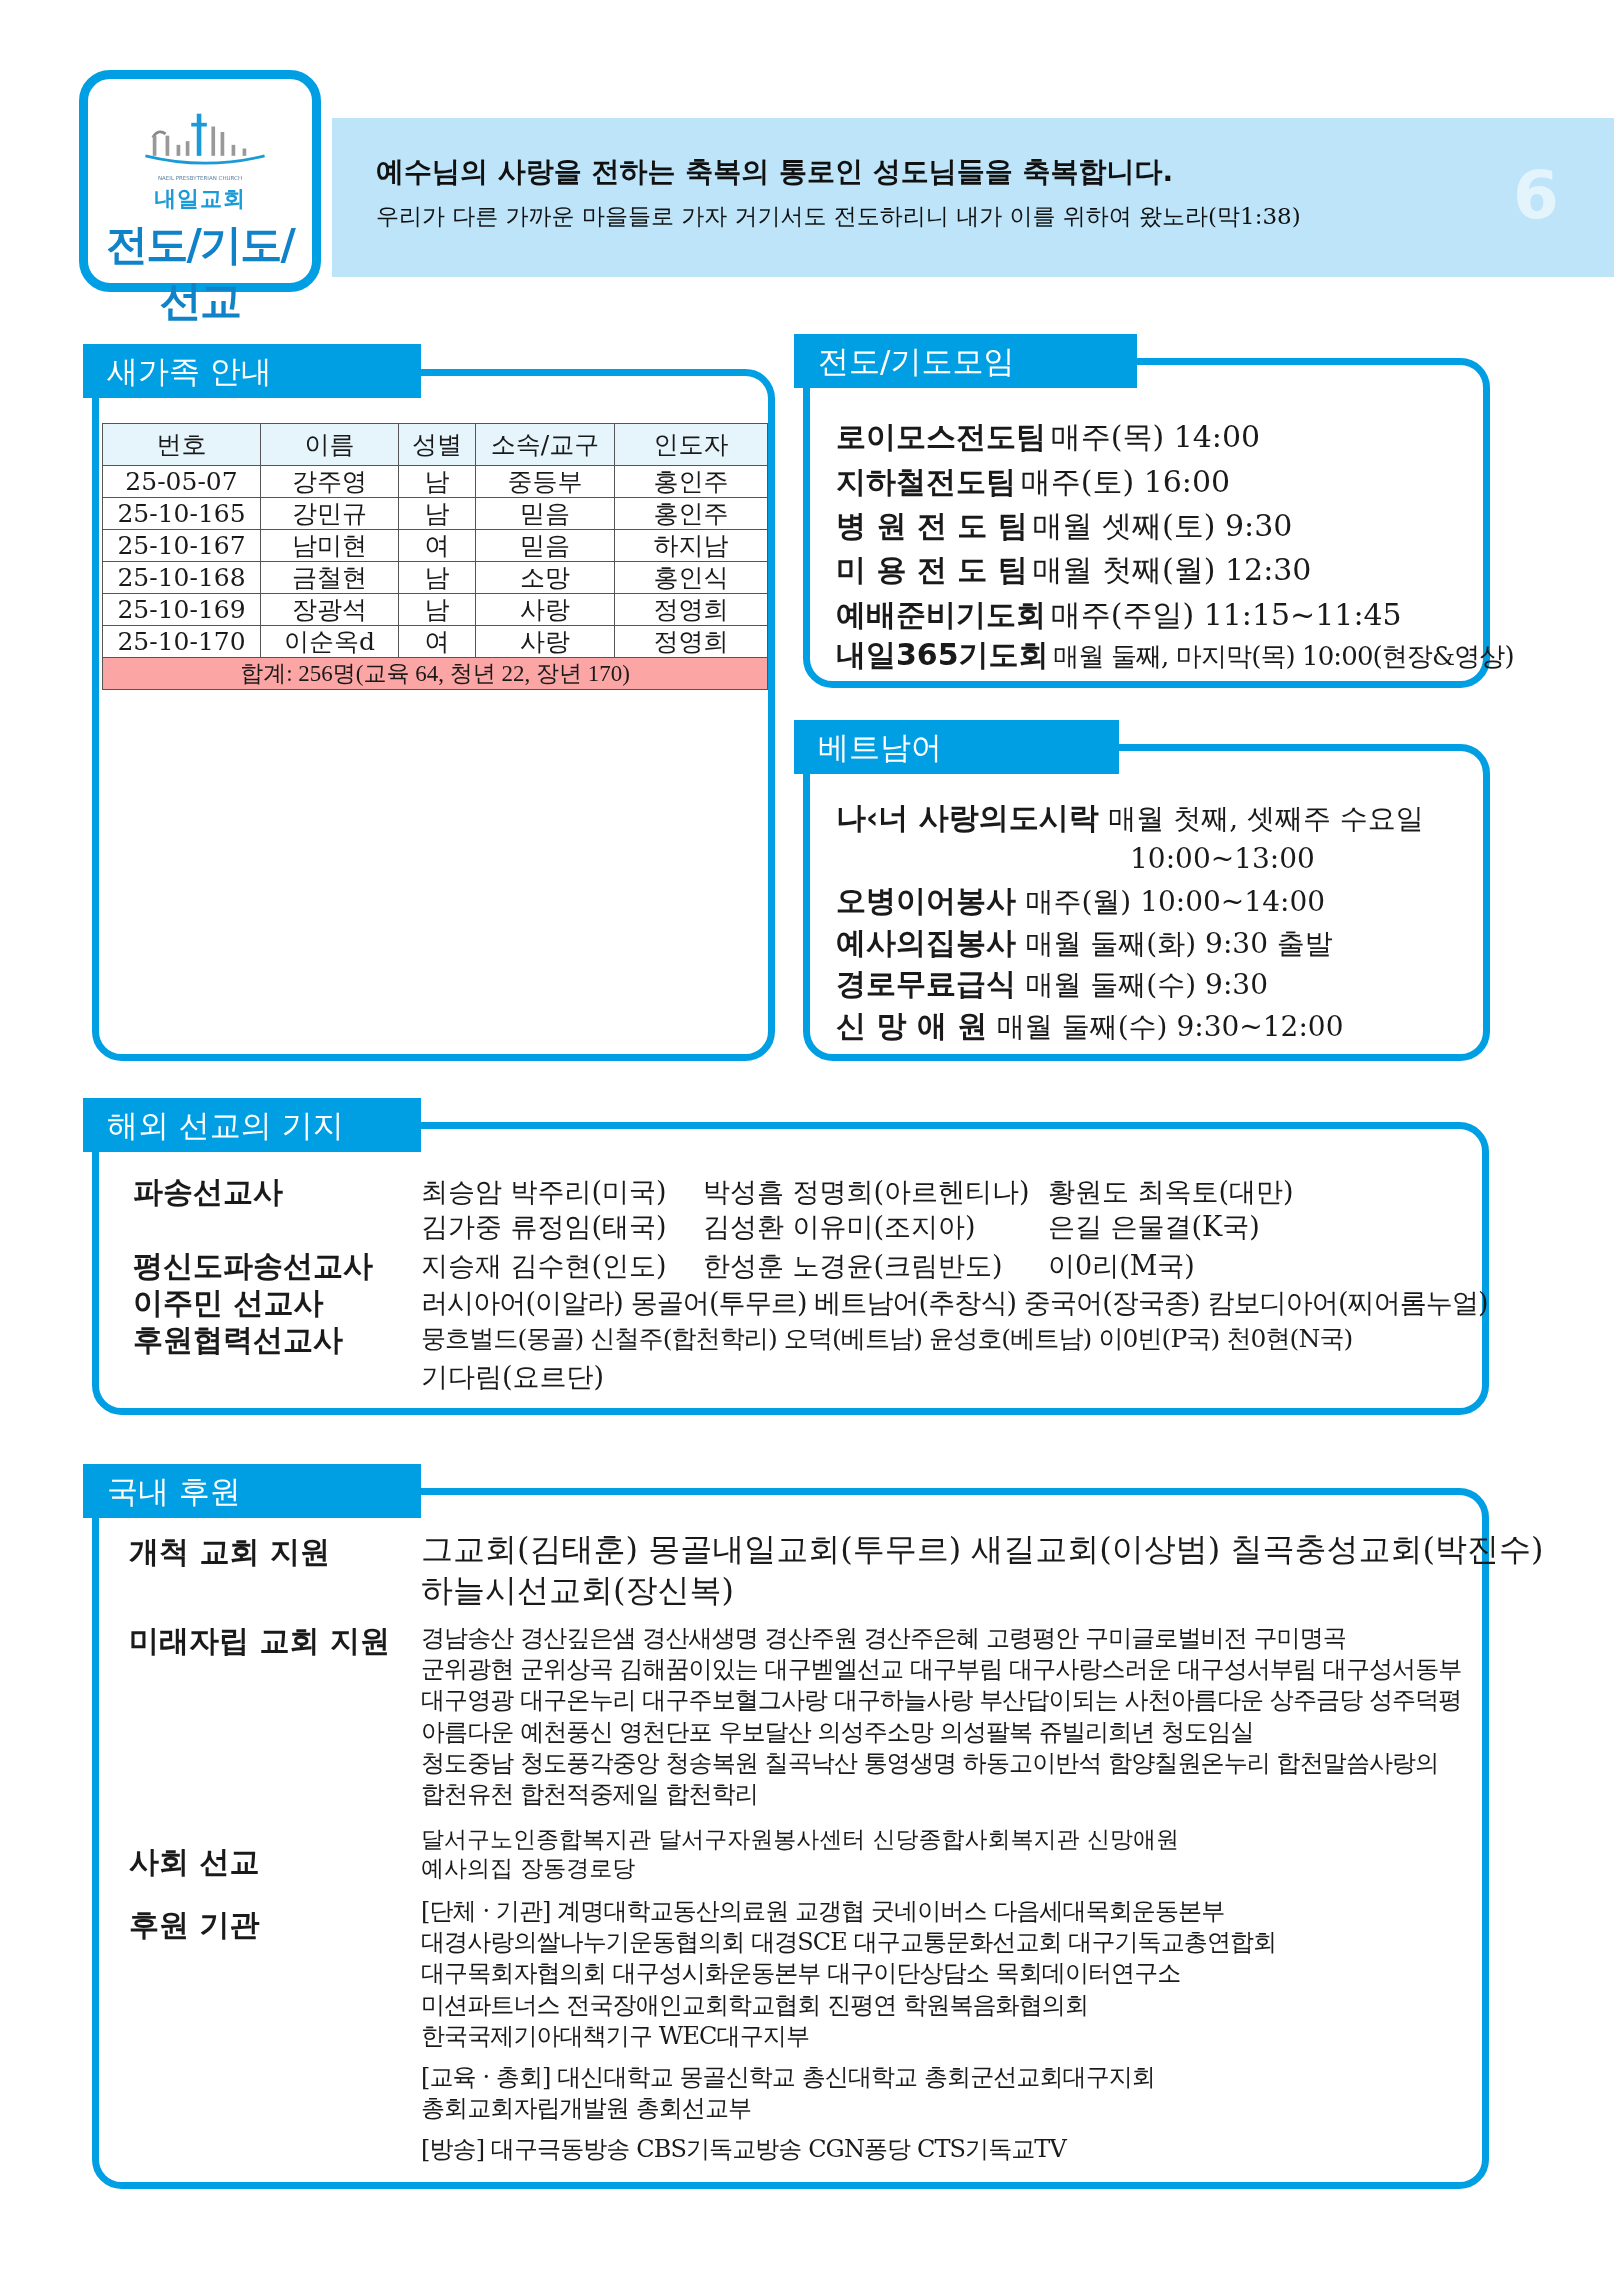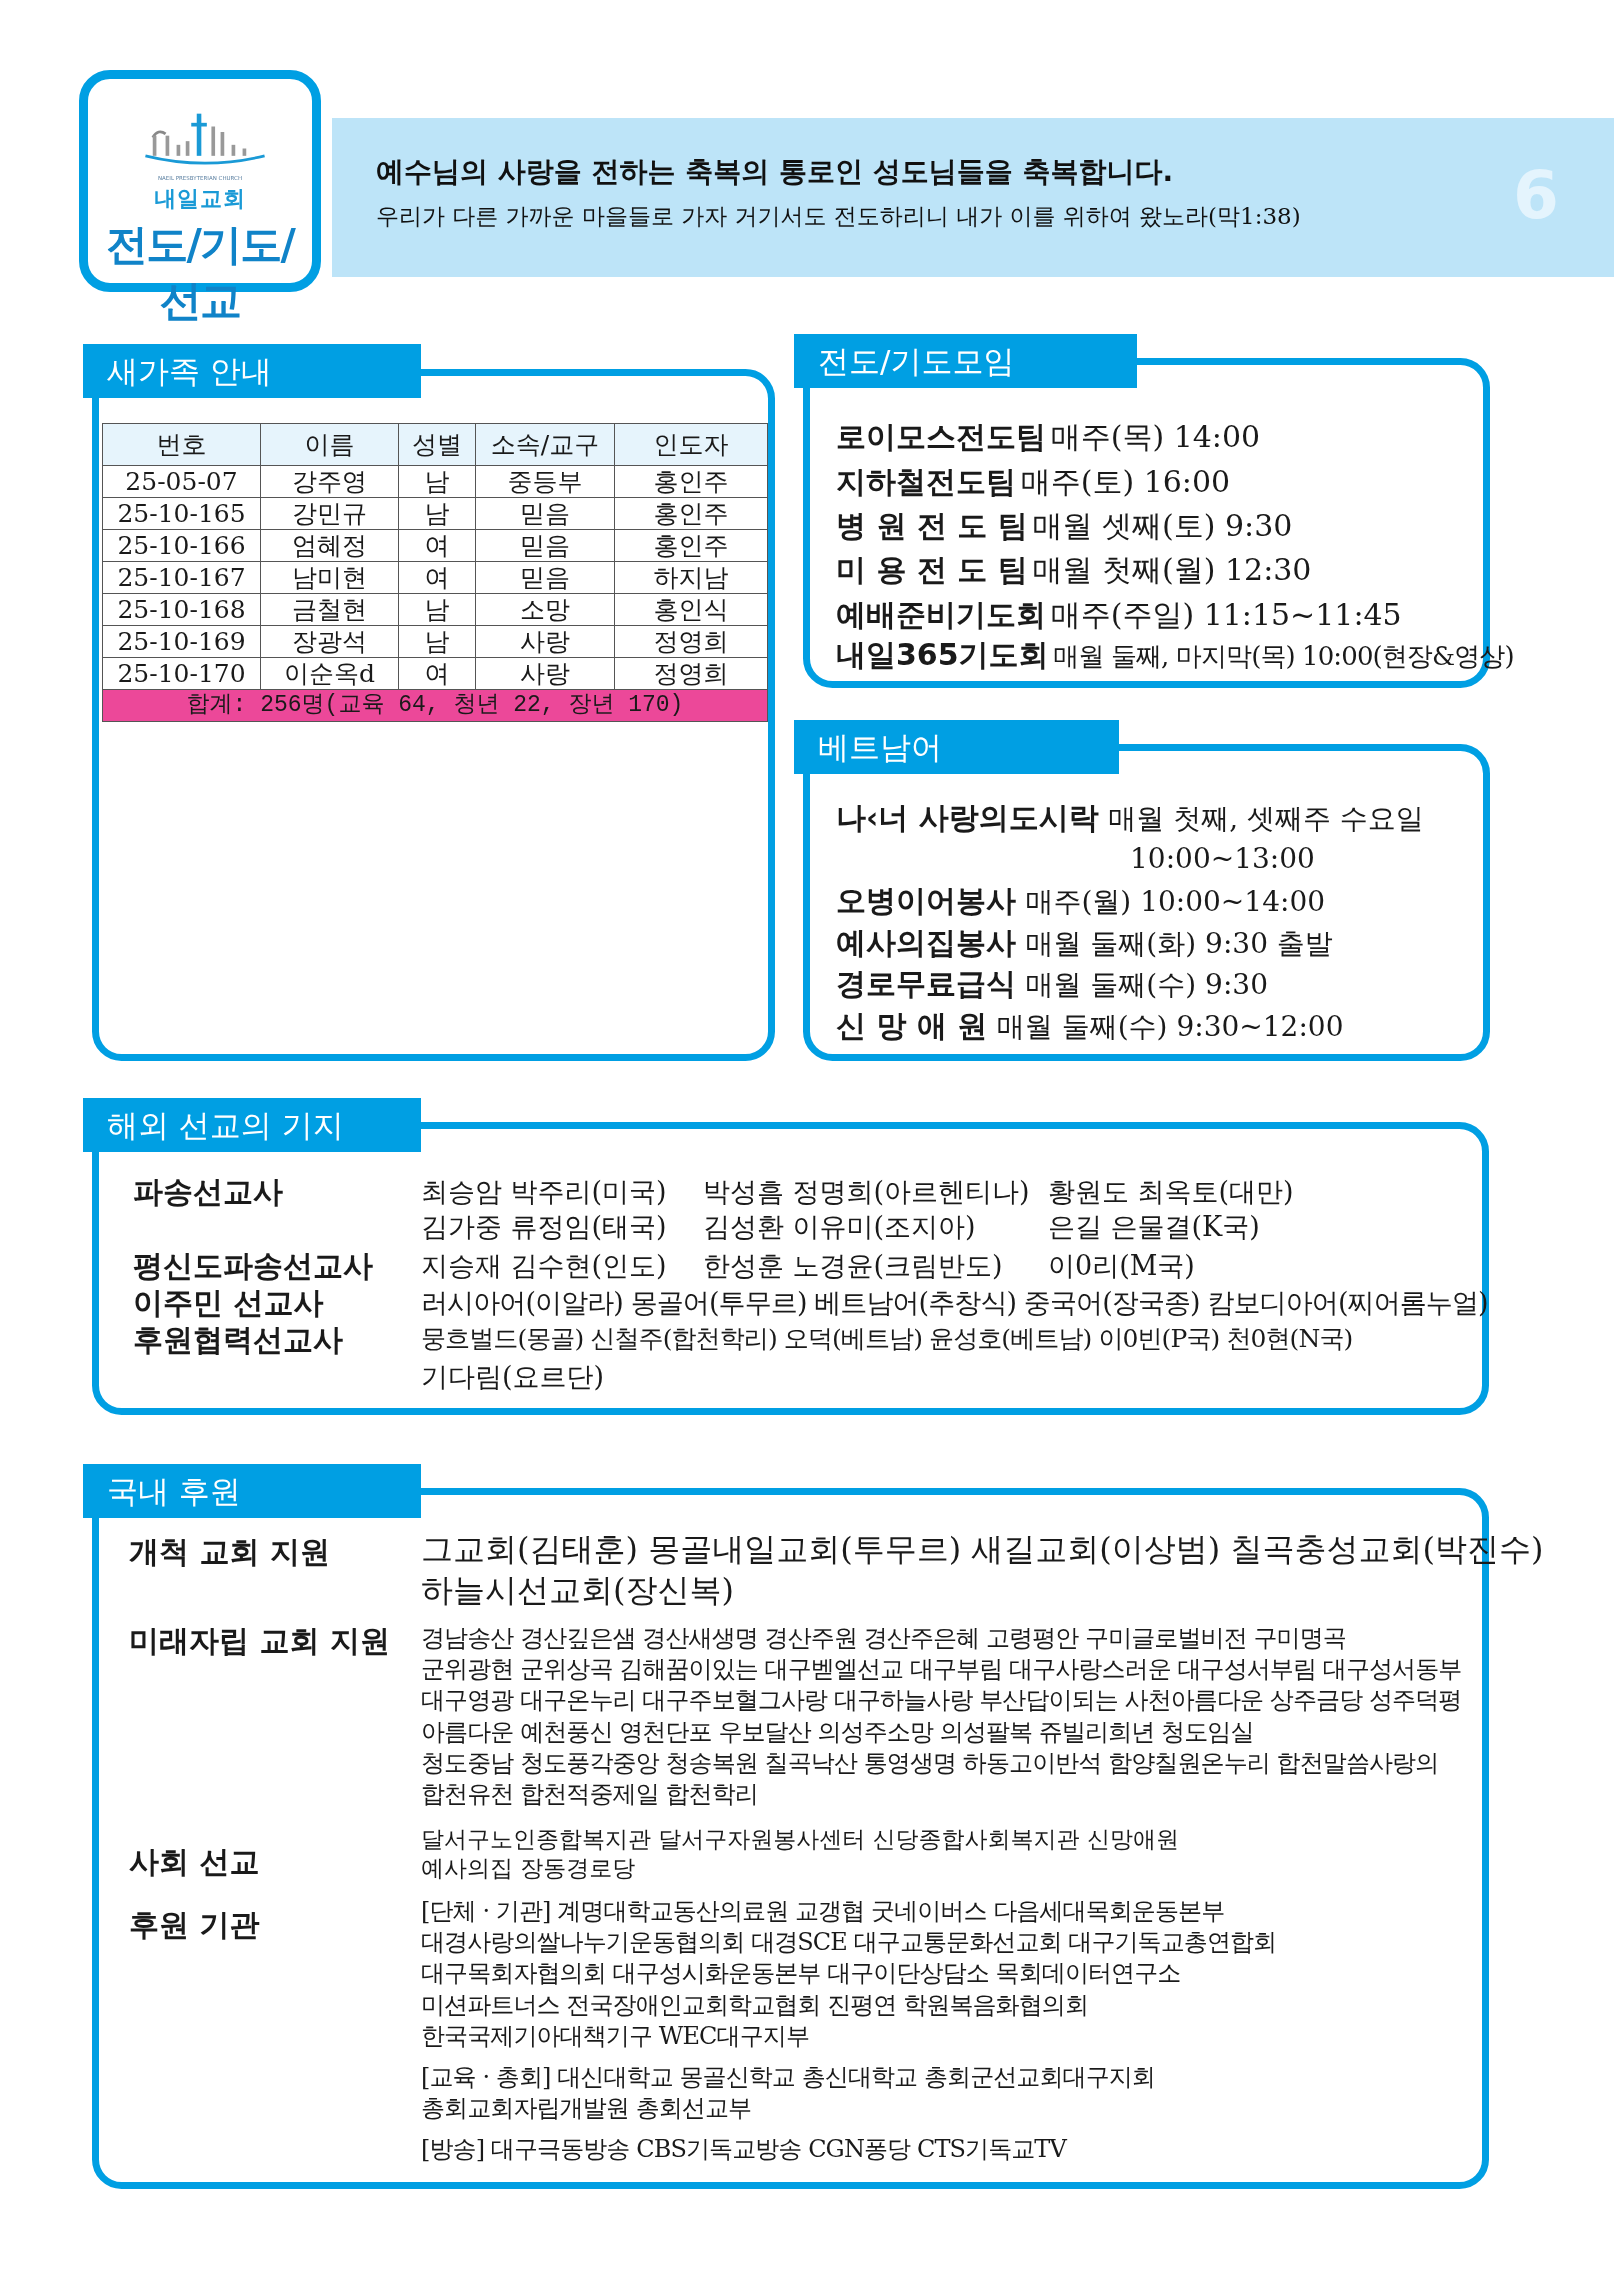--- a/index.html
+++ b/index.html
@@ -22,21 +22,21 @@
 
   
   .box { border: 7.4px solid #009fe3; border-radius: 29.5px; box-sizing: border-box; background: #fff; }
   .sec-tab { background: #009fe3; color: #fff; font-size: 31px; padding-left: 24px;
              box-sizing: border-box; height: 54px; line-height: 54px; z-index: 2; }
 
   
   table.fam { border-collapse: collapse; position: absolute; left: 102px; top: 423px; width: 666px; font-size: 25px; }
   table.fam th, table.fam td { border: 1.4px solid #555; text-align: center; padding: 0; height: 31px; line-height: 31px; }
   table.fam th { background: #e6f4fc; font-family: "DejaVu Sans", sans-serif; font-weight: normal; font-size: 25px; height: 41px; }
-  table.fam td.total { background: #ec4899; font-family: Liberation Mono, monospace; font-size: 23px; }
+  table.fam td.total { background: #fca5a5; font-family: Liberation Serif, serif; font-size: 23px; }
 
   
   .row-item { position: absolute; white-space: nowrap; }
   .lbl { font-family: "DejaVu Sans", sans-serif; font-weight: bold; font-size: 30px; display: inline-block; }
   .val { font-size: 30px; display: inline-block; margin-top: 14px; }
   .val-sm { font-size: 26px; }
 
   
   .m-label { position: absolute; font-family: "DejaVu Sans", sans-serif; font-weight: bold; font-size: 30px; }
   .m-line { position: absolute; font-size: 27px; white-space: nowrap; }
@@ -92,27 +92,20 @@
         <td>홍인주</td>
       </tr>
     <tr>
         <td>25-10-165</td>
         <td>강민규</td>
         <td>남</td>
         <td>믿음</td>
         <td>홍인주</td>
       </tr>
     <tr>
-        <td>25-10-166</td>
-        <td>엄혜정</td>
-        <td>여</td>
-        <td>믿음</td>
-        <td>홍인주</td>
-      </tr>
-    <tr>
         <td>25-10-167</td>
         <td>남미현</td>
         <td>여</td>
         <td>믿음</td>
         <td>하지남</td>
       </tr>
     <tr>
         <td>25-10-168</td>
         <td>금철현</td>
         <td>남</td>

